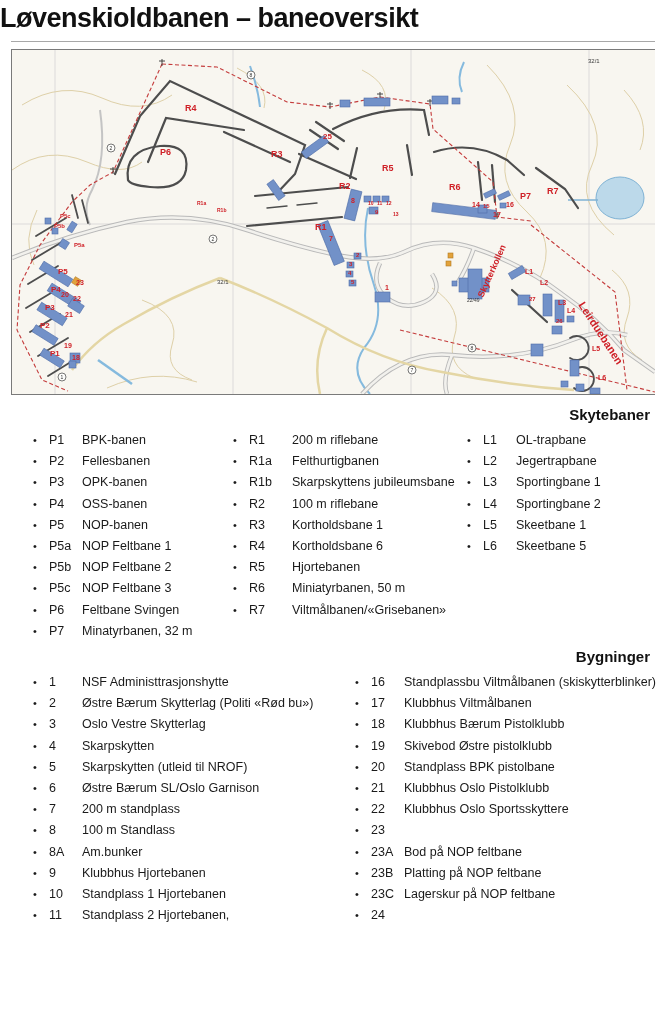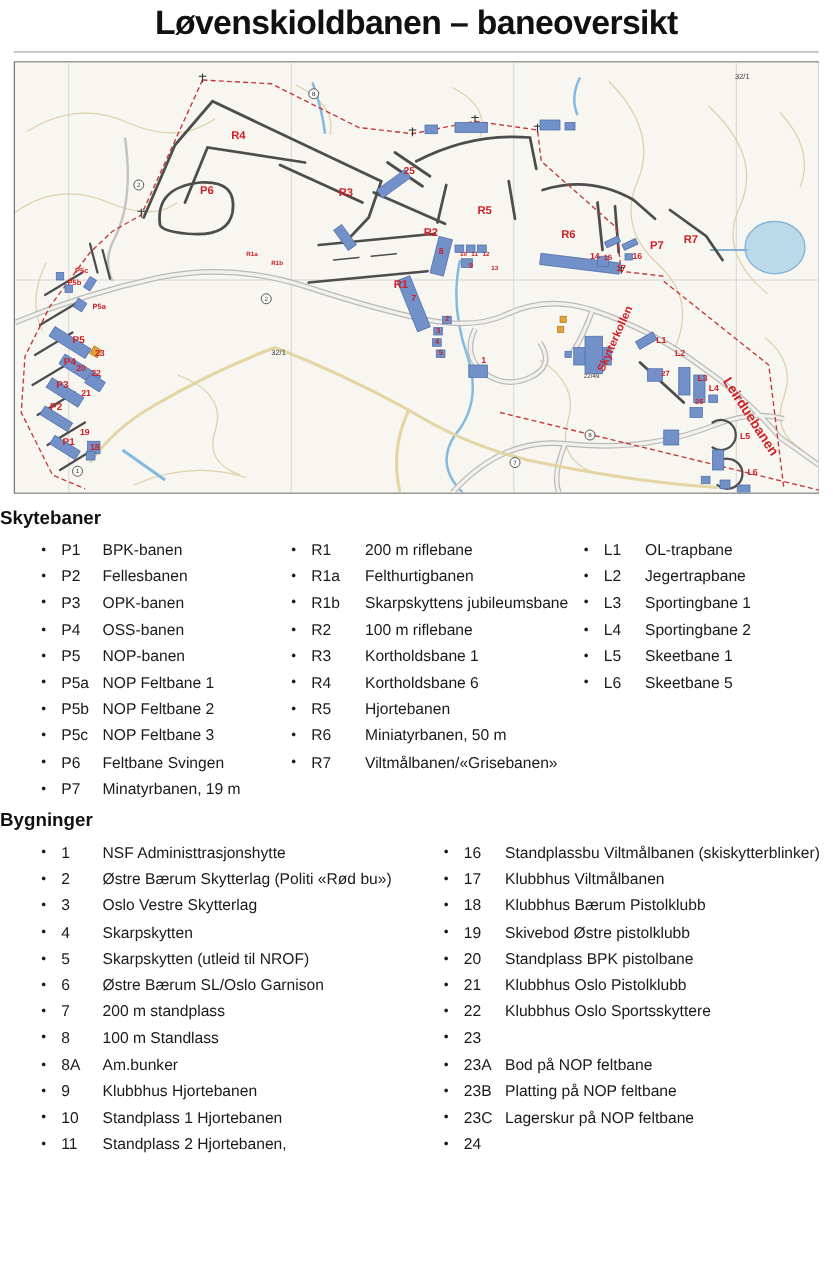--- a/index.html
+++ b/index.html
@@ -1,26 +1,26 @@
 <!DOCTYPE html>
 <html><head>
 <meta charset="utf-8">
 <style>
   html,body{margin:0;padding:0;background:#fff}
   .page{width:666px;height:1023px;position:relative;background:#fff;
         font-family:"Liberation Sans",sans-serif;color:#1a1a1a;overflow:hidden}
-  h1{font-size:27px;font-weight:bold;text-align:center;margin:0;padding:3px 0 7px;
+  h1{font-size:27px;font-weight:bold;text-align:left;margin:0;padding:3px 0 7px;
      letter-spacing:-0.5px;color:#111}
   .rule{border:0;border-top:1.5px solid #a8a8a8;margin:0 11px}
   .map-wrap{margin:7px 11px 0;border:1.5px solid #7a7a7a;height:344px;background:#f8f6f0}
   .map-wrap svg{display:block}
   .red-lbl{fill:#cf2027;font-weight:bold;font-family:"Liberation Sans",sans-serif}
   .blk-lbl{fill:#3a3a3a;font-family:"Liberation Sans",sans-serif}
   .mk-txt{fill:#333;font-family:"Liberation Sans",sans-serif}
-  h2{font-size:15px;font-weight:bold;text-align:left;margin:11px 0 7px;color:#111}
+  h2{font-size:15px;font-weight:bold;text-align:right;margin:11px 16px 7px;color:#111}
   h2.byg{margin-top:6px}
   .cols{display:flex;align-items:flex-start}
   ul{list-style:none;margin:0;padding:0}
   li{display:flex;line-height:21.2px;font-size:12.5px;padding-left:7px;white-space:nowrap}
   .blt{width:16px;font-size:11px;flex:none}
   .code{flex:none}
   .nm{flex:none}
   .cols-skyte .c1{margin-left:26px;width:200px}
   .cols-skyte .c2{width:234px}
   .cols-skyte .c3{flex:1}
@@ -312,21 +312,21 @@
             <span class="nm">NOP Feltbane 3</span>
           </li>
           <li>
             <span class="blt">•</span>
             <span class="code">P6</span>
             <span class="nm">Feltbane Svingen</span>
           </li>
           <li>
             <span class="blt">•</span>
             <span class="code">P7</span>
-            <span class="nm">Minatyrbanen, 19 m</span>
+            <span class="nm">Minatyrbanen, 32 m</span>
           </li>
         </ul>
       <ul class="c2">
 
       <li>
             <span class="blt">•</span>
             <span class="code">R1</span>
             <span class="nm">200 m riflebane</span>
           </li>
           <li>

